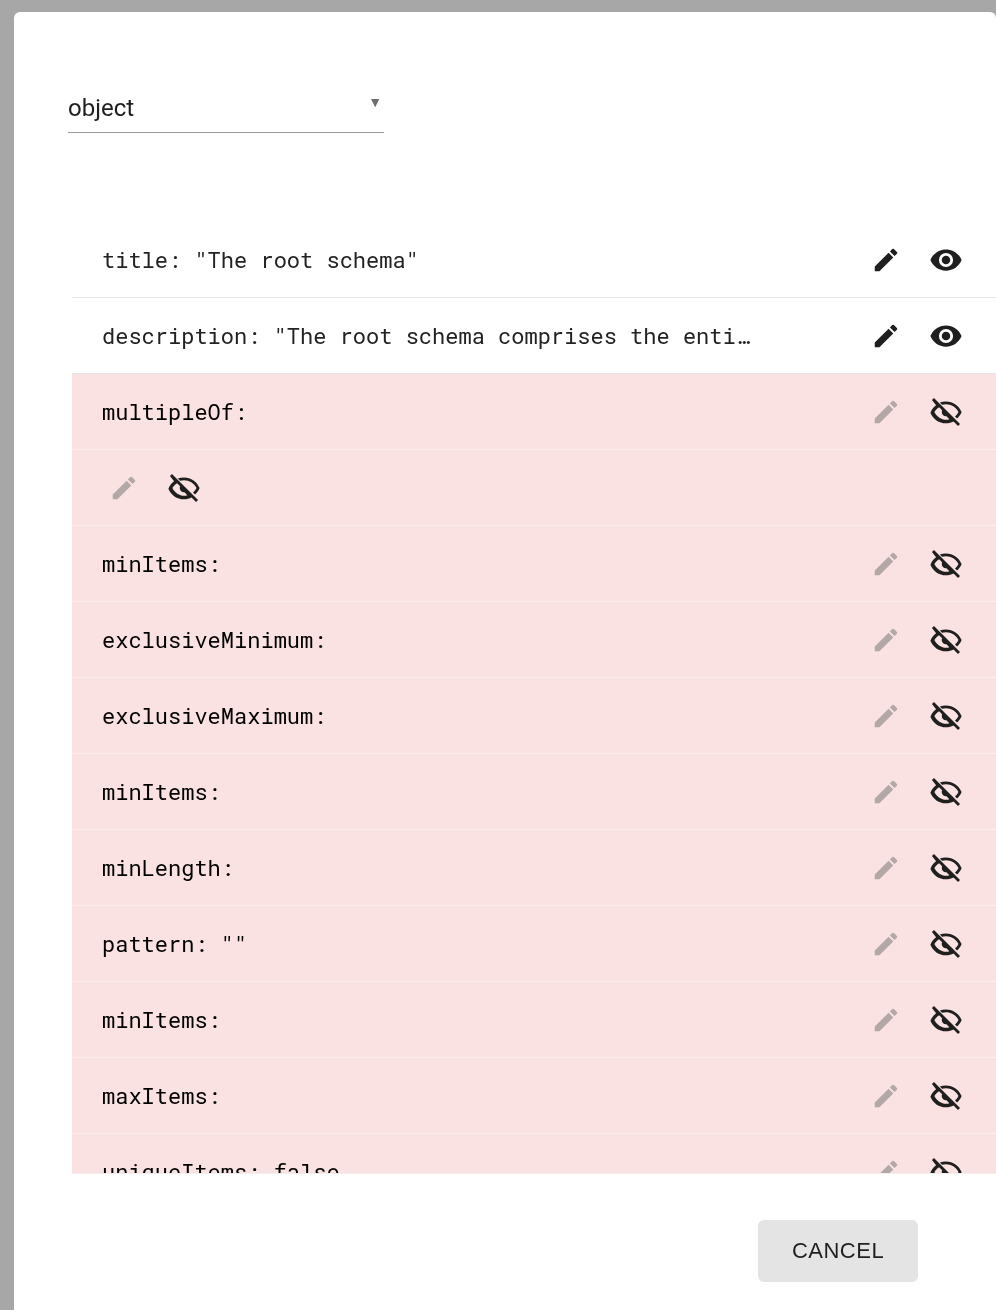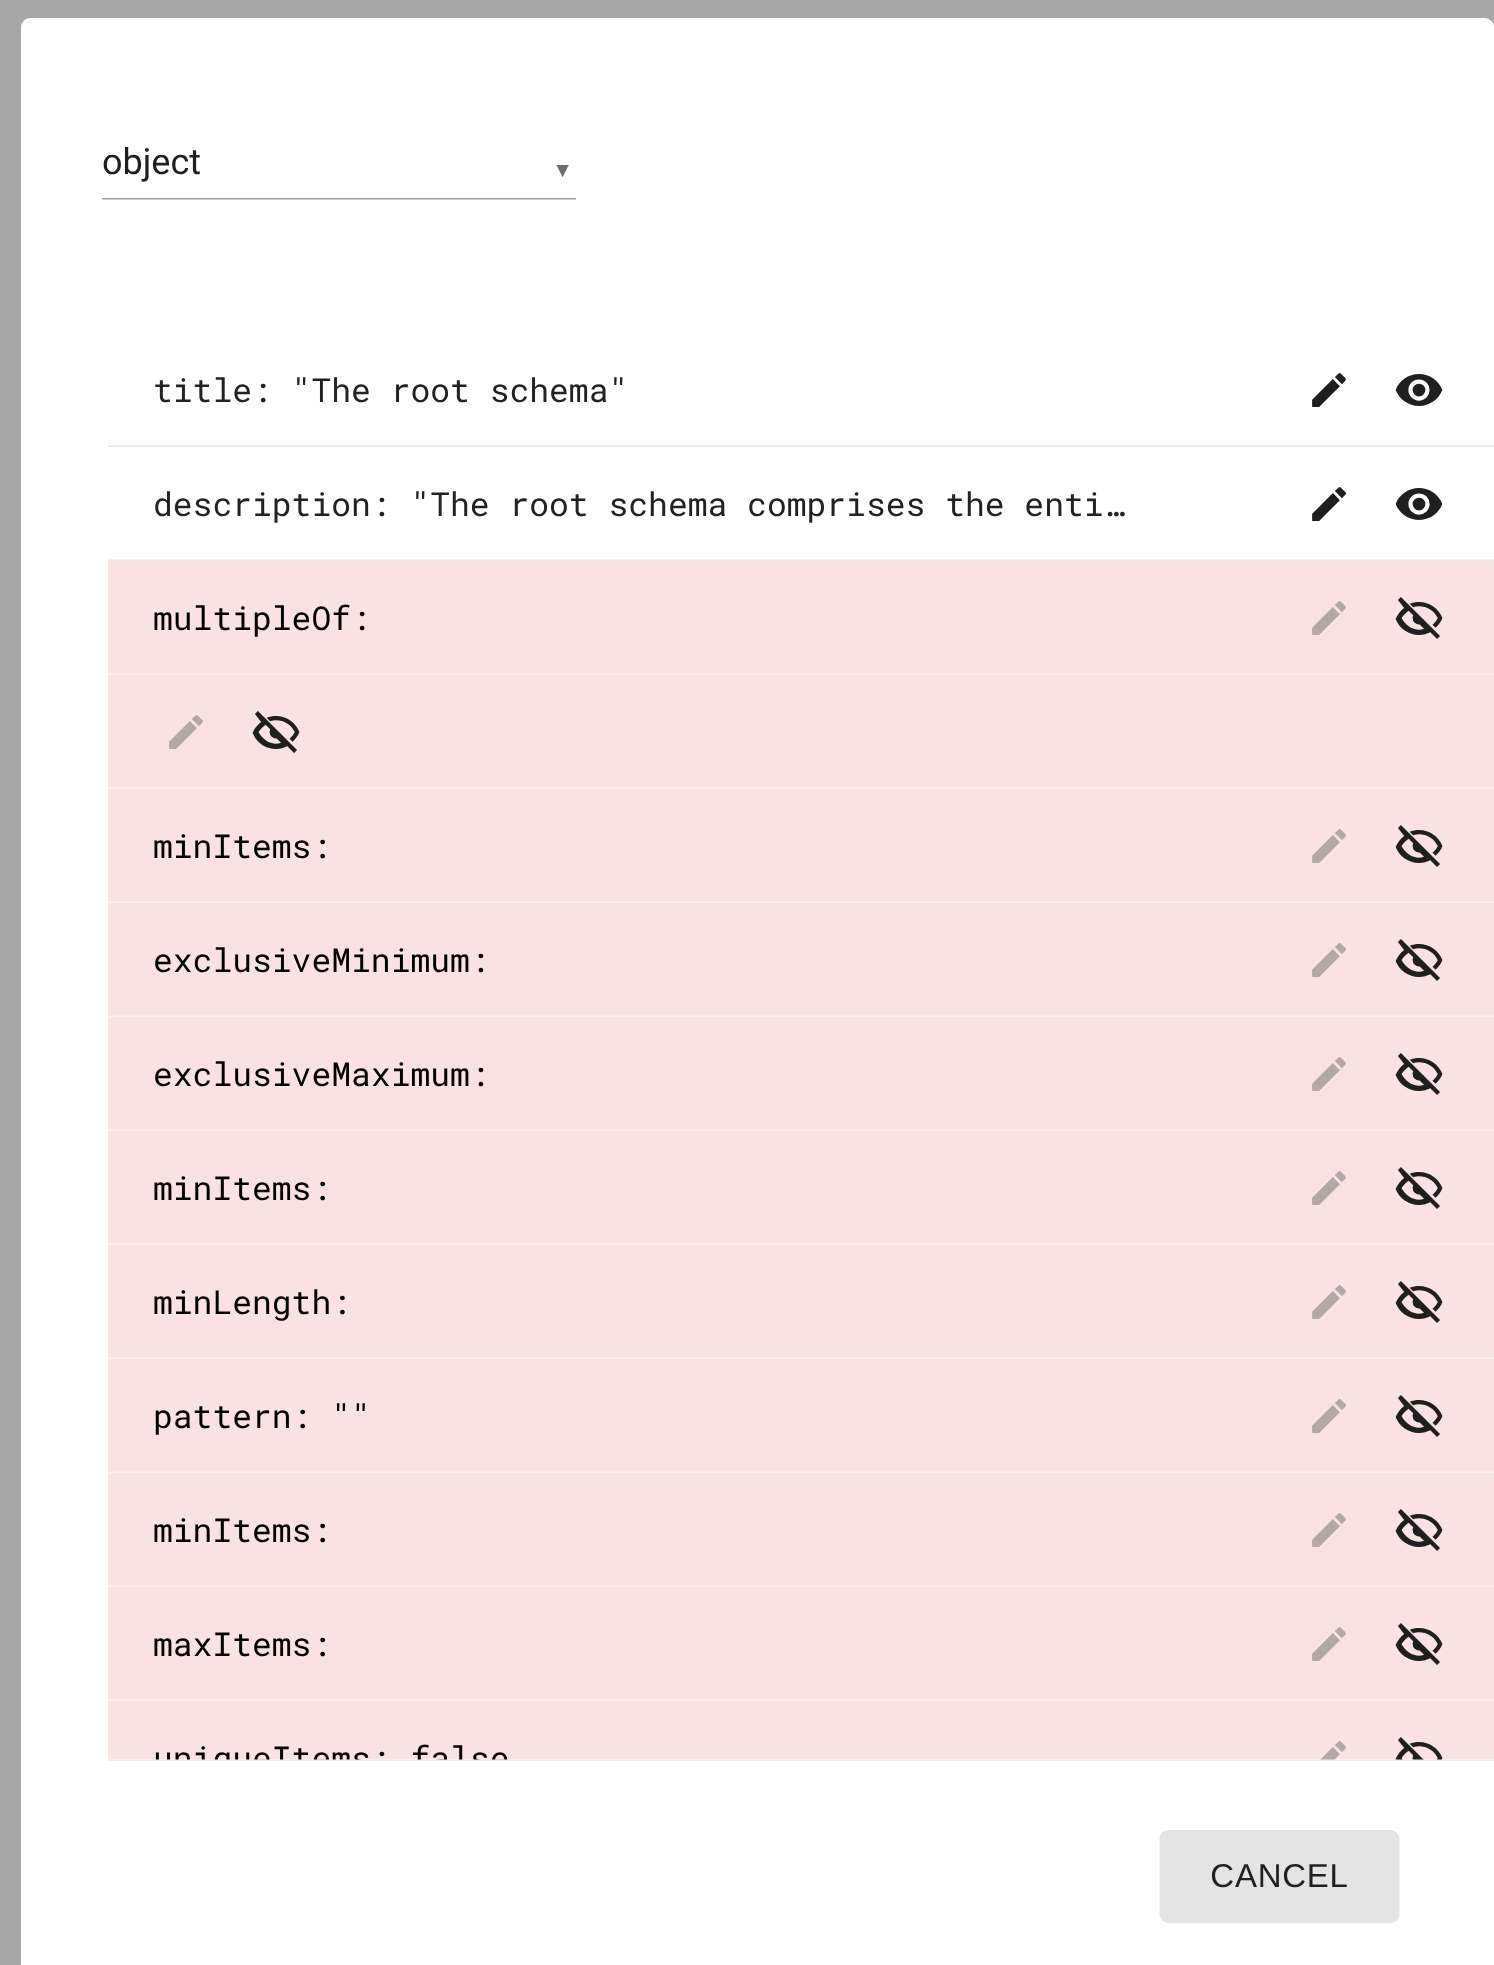--- a/index.html
+++ b/index.html
@@ -20,21 +20,21 @@
     left: 54px; top: 72px;
     width: 316px;
   }
   .type-label {
     font-size: 16px;
     color: #8a8a8a;
     letter-spacing: 0.3px;
   }
   .type-select {
     display: flex;
-    align-items: flex-end;
+    align-items: flex-start;
     justify-content: space-between;
     border-bottom: 1px solid #9a9a9a;
     padding: 6px 0 10px 0;
     margin-top: 4px;
     cursor: pointer;
     gap: 24px;
   }
   .type-value {
     font-size: 24px;
     color: #1e1e1e;
@@ -82,21 +82,21 @@
     display: flex; align-items: center; justify-content: center;
     border: none; background: none; padding: 0;
     cursor: pointer;
   }
   .icon-btn svg { display: block; }
   .icon-pencil-active { fill: #1f1f1f; }
   .icon-pencil-inactive { fill: #b3a7a7; }
   .icon-eye { fill: #1f1f1f; }
   .footer {
     position: absolute;
-    left: 0; right: 1px; bottom: 0;
+    left: 0; right: 16px; bottom: 0;
     height: 118px;
     display: flex;
     justify-content: flex-end;
     align-items: center;
     padding-right: 62px;
     gap: 28px;
     background: #ffffff;
   }
   .btn {
     height: 62px;

